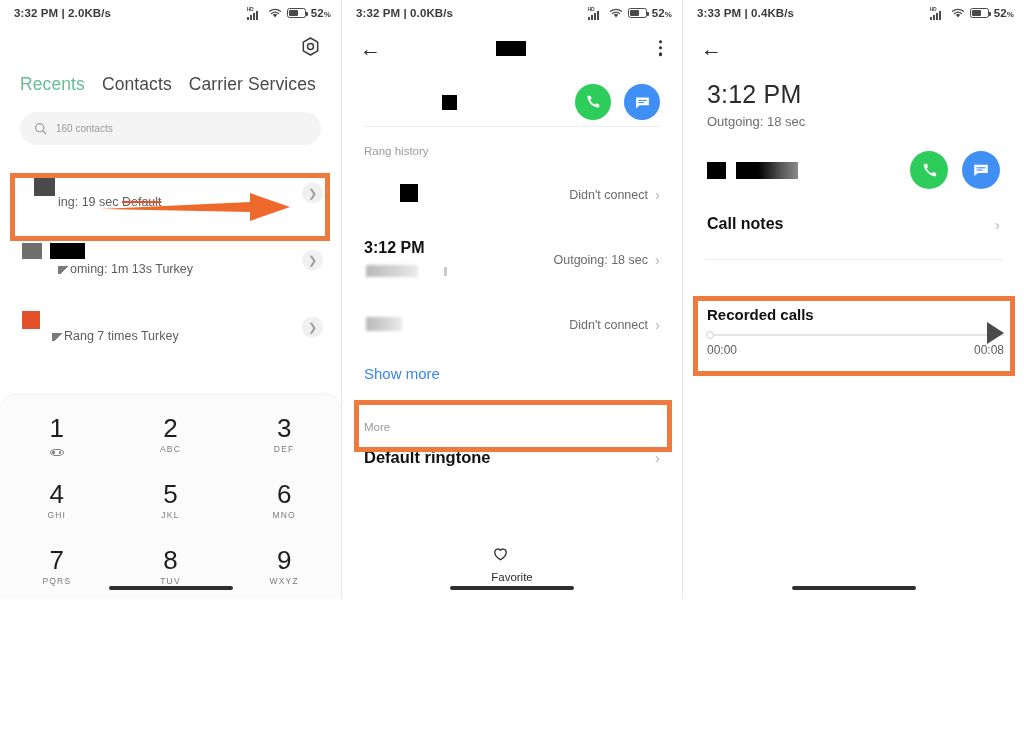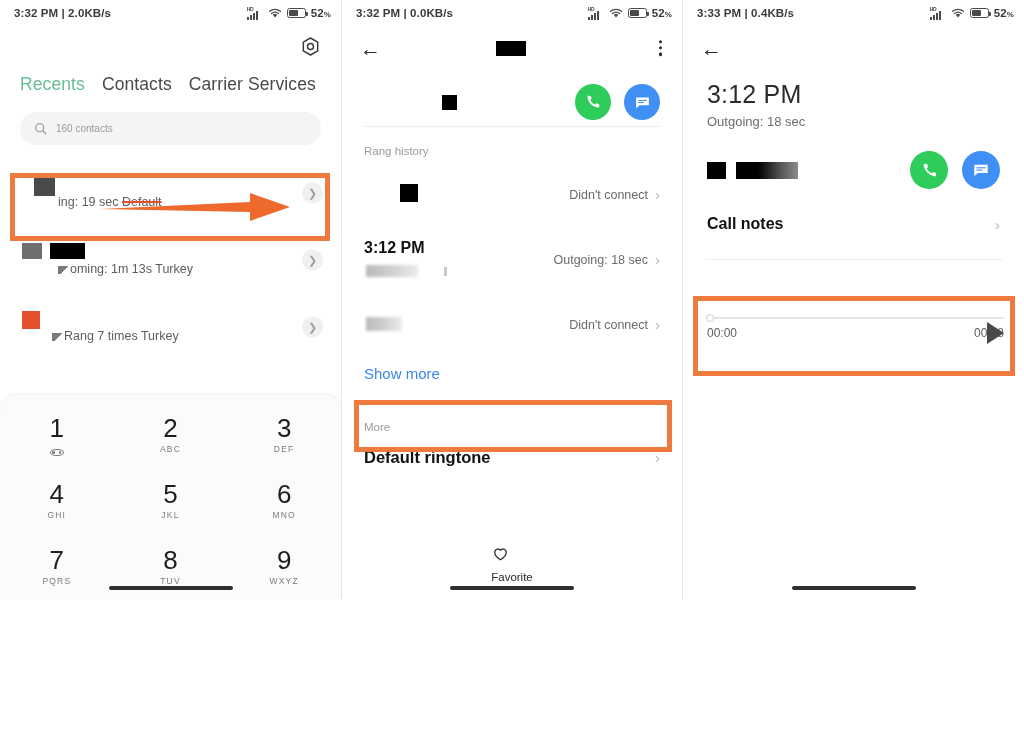--- a/index.html
+++ b/index.html
@@ -485,20 +485,21 @@
     </div>
 
     <div class="p3-notes">
       <span class="t">Call notes</span>
       <span class="chev">›</span>
     </div>
 
     <div class="divider" style="margin-top:26px;"></div>
 
     <div class="rec-wrap">
+      <div class="rec-title">Recorded calls</div>
       <div class="track">
           <span class="knob"></span>
         </div>
       <div class="times">
         <span>00:00</span>
         <span>00:08</span>
       </div>
       <span class="playbtn"></span>
     </div>
 

